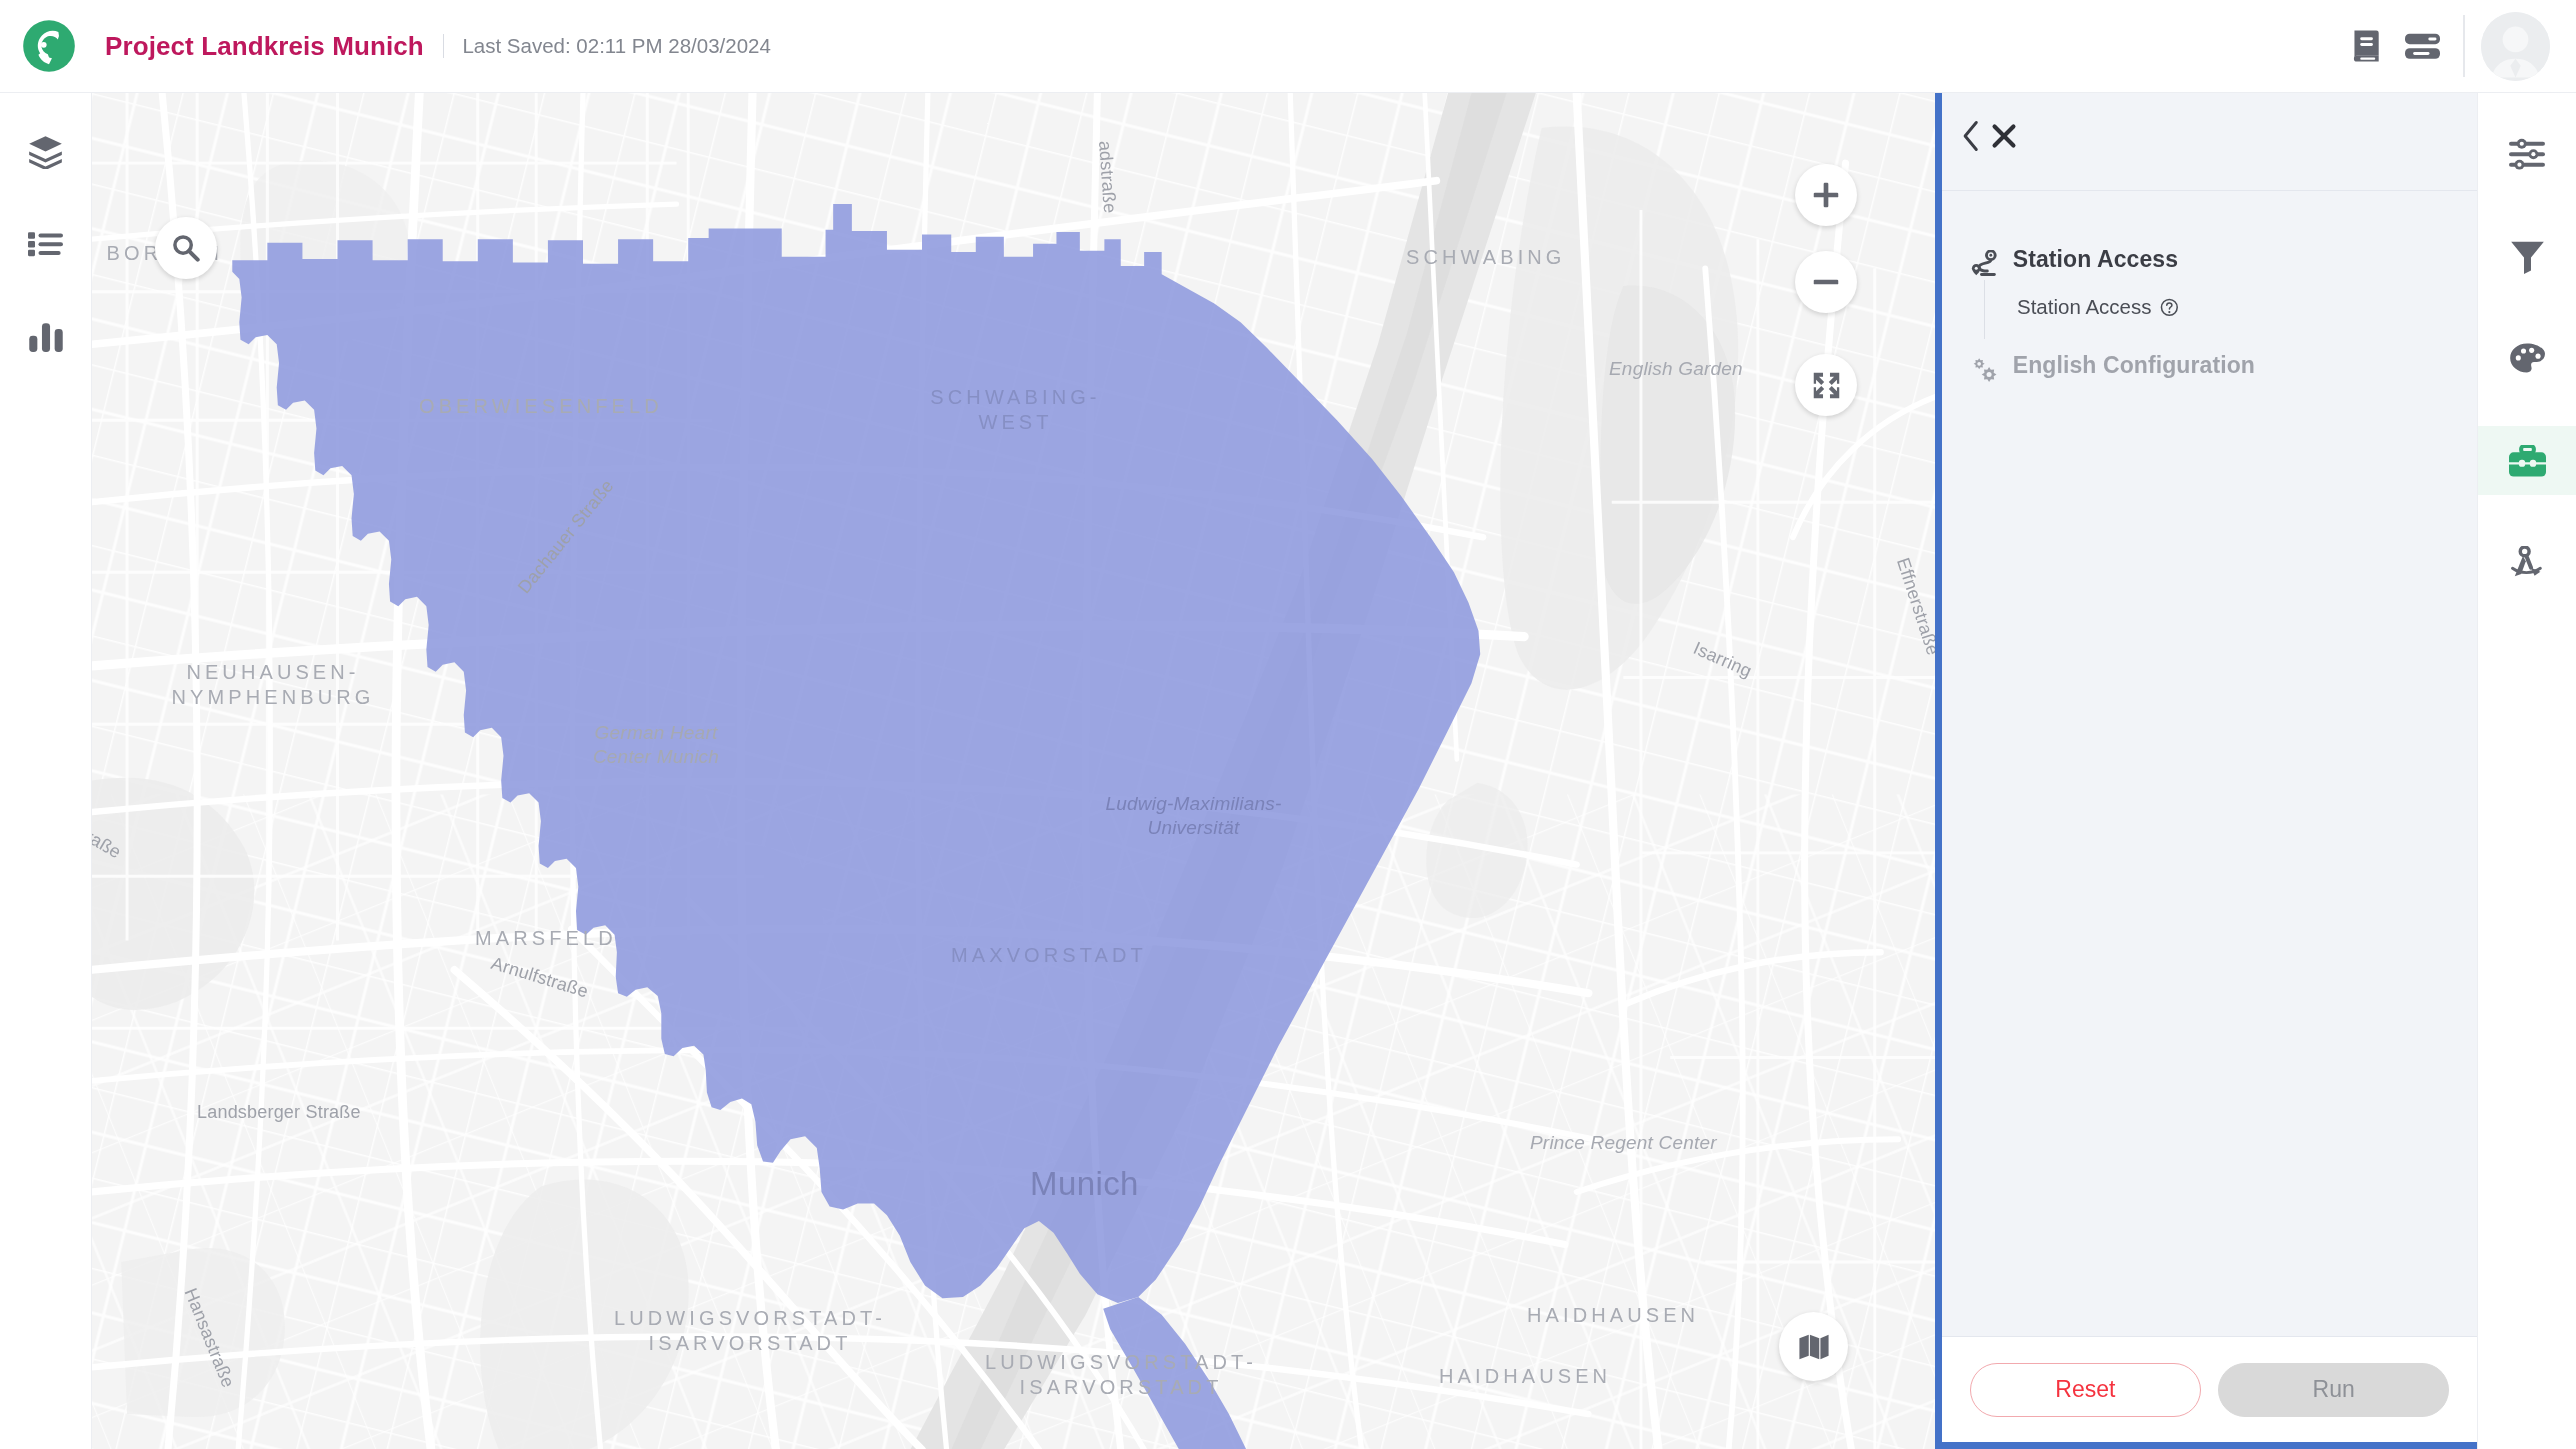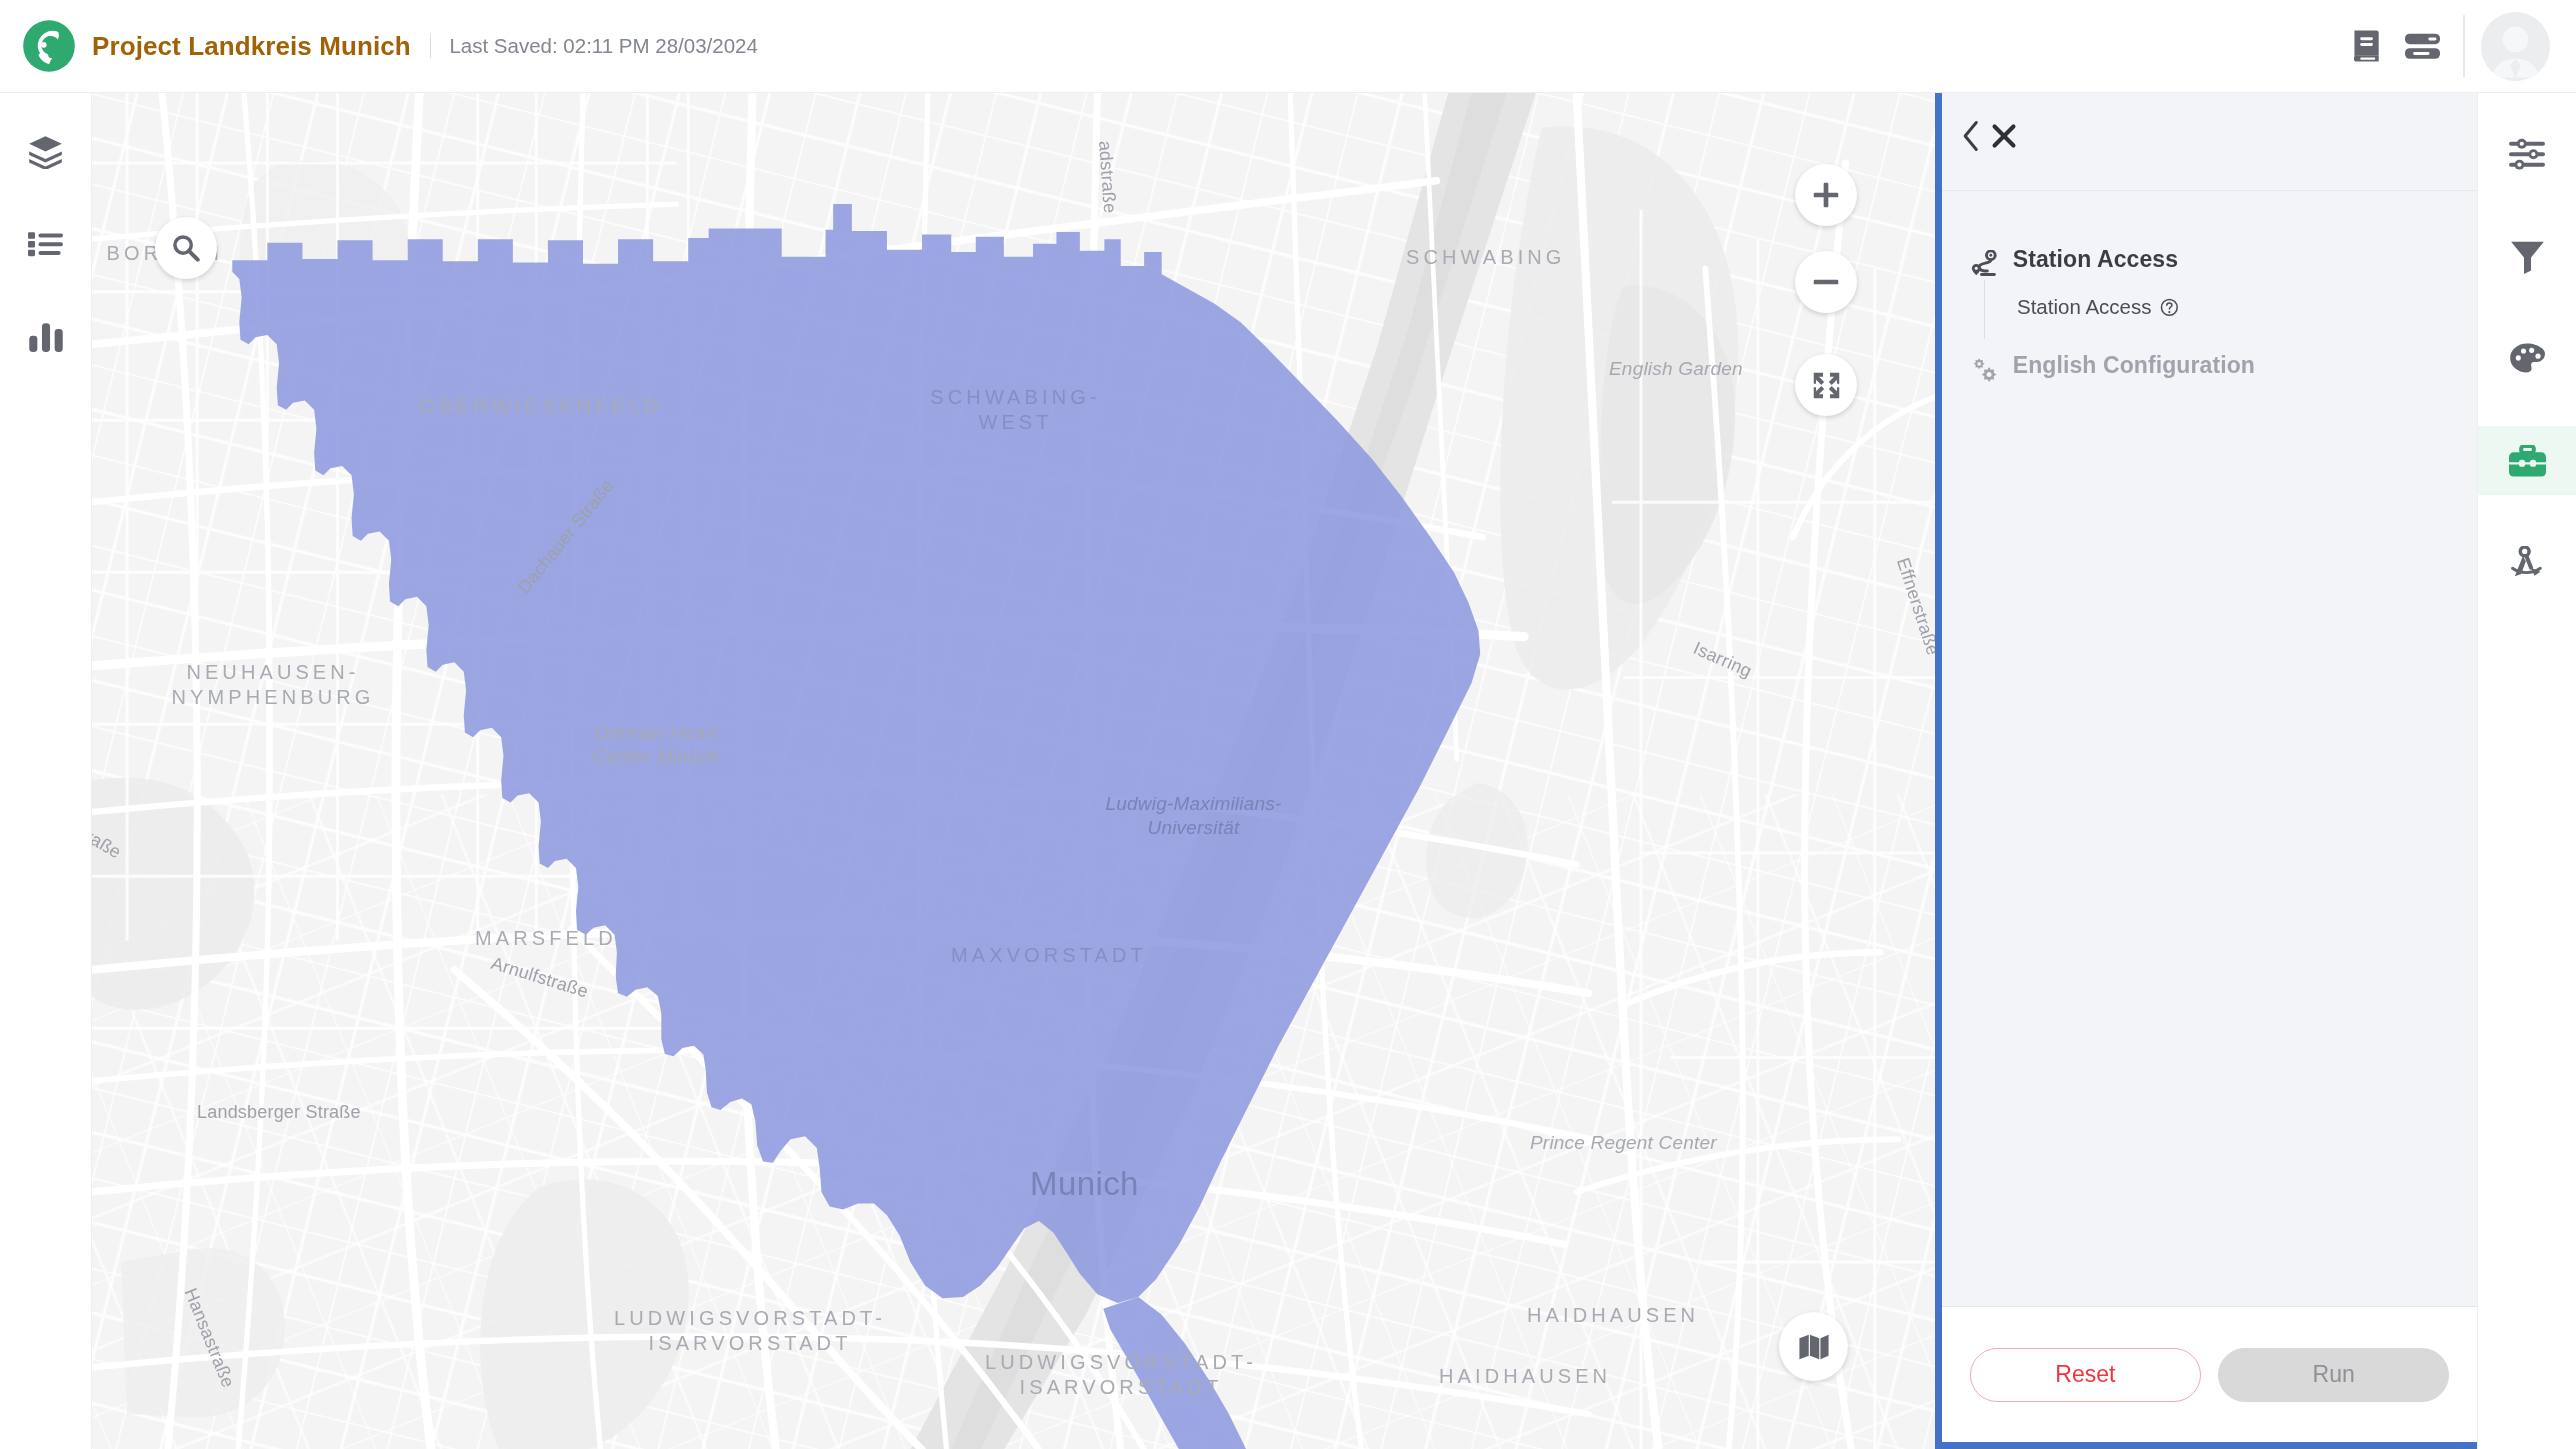--- a/index.html
+++ b/index.html
@@ -18,22 +18,22 @@
     display: flex; align-items: center;
     border-bottom: 0.6px solid #eceef2;
     z-index: 40;
   }
   #logo {
     margin-left: 22px; width: 54px; height: 54px;
     position: relative; flex: 0 0 auto;
   }
   #logo svg { width: 54px; height: 54px; display: block; }
   #app-title {
-    margin-left: 16px;
-    font-size: 26px; font-weight: 700; color: #a16207;
+    margin-left: 29px;
+    font-size: 26px; font-weight: 700; color: #be185d;
     letter-spacing: 0.1px; white-space: nowrap;
   }
   #title-sep {
     width: 1.2px; height: 24.6px; background: #d9dce3;
     margin: 0 18.7px;
   }
   #last-saved {
     font-size: 20.5px; color: #82868f; font-weight: 400; white-space: nowrap;
   }
   #topbar-right {
@@ -183,21 +183,21 @@
     font-size: 22px; color: #84878f;
     width: 100%;
   }
   .steps-tail { margin-top: 2.3px; }
   .steps-tail .step { margin-top: 13px; }
 
   #panel-foot {
     flex: 0 0 auto;
     border-top: 1.2px solid #e4e7ee;
     background: #ffffff;
-    height: 136px;
+    height: 106px;
     display: flex; align-items: center; gap: 17.5px;
     padding: 0 28px;
   }
   .btn {
     height: 54px; border-radius: 27px;
     display: flex; align-items: center; justify-content: center;
     font-size: 23px; cursor: pointer; flex: 1 1 0;
   }
   #btn-reset {
     background: #ffffff; border: 1.2px solid #f2a9ae; color: #f5333f;

